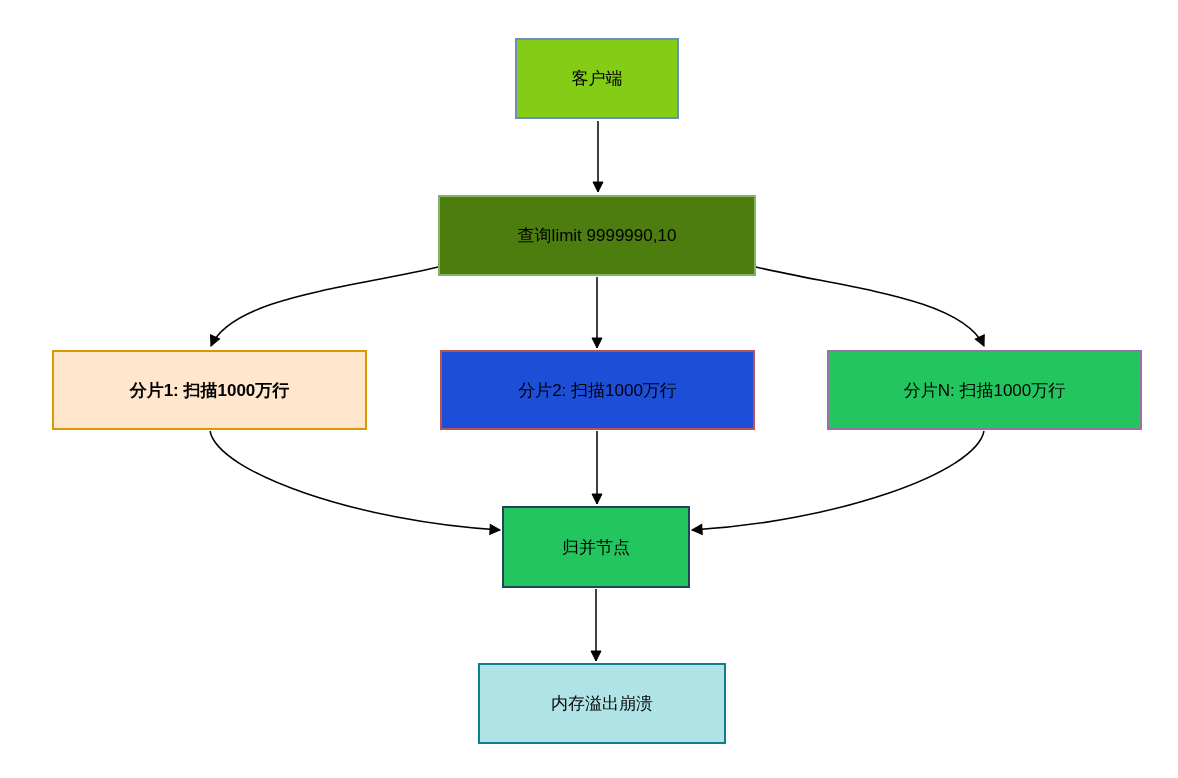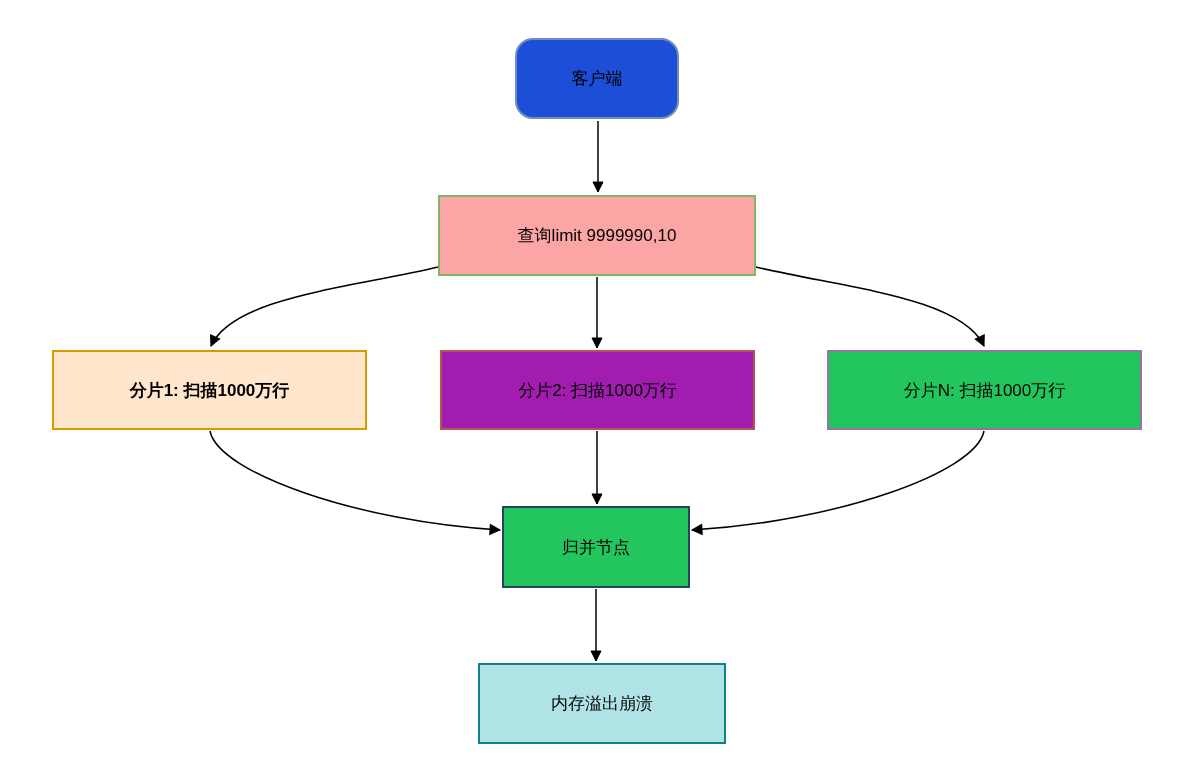--- a/index.html
+++ b/index.html
@@ -66,33 +66,33 @@
     <path class="edge" d="M 598 121 L 598 192" marker-end="url(#arrow)"></path>
     <path class="edge" d="M 438 267 C 350 288, 233 297, 211 346" marker-end="url(#arrow)"></path>
     <path class="edge" d="M 597 277 L 597 348" marker-end="url(#arrow)"></path>
     <path class="edge" d="M 756 267 C 844 288, 961 297, 984 346" marker-end="url(#arrow)"></path>
     <path class="edge" d="M 210 431 C 218 473, 360 522, 500 530" marker-end="url(#arrow)"></path>
     <path class="edge" d="M 597 431 L 597 504" marker-end="url(#arrow)"></path>
     <path class="edge" d="M 984 431 C 976 473, 834 522, 692 530" marker-end="url(#arrow)"></path>
     <path class="edge" d="M 596 589 L 596 661" marker-end="url(#arrow)"></path>
   </svg>
 
-  <div class="node n-client" style="background-color: #1d4ed8; border-color: rgb(108, 142, 191); border-radius: 18px;">
+  <div class="node n-client" style="background-color: #84cc16; border-color: rgb(108, 142, 191);">
     <span class="label">客户端</span>
   </div>
 
-  <div class="node n-query" style="background-color: #fca5a5; border-color: rgb(130, 179, 102);">
+  <div class="node n-query" style="background-color: #4d7c0f; border-color: rgb(130, 179, 102);">
     <span class="label">查询limit 9999990,10</span>
   </div>
 
   <div class="node n-shard1" style="background-color: rgb(255, 230, 204); border-color: rgb(215, 155, 0);">
     <span class="label">分片1: 扫描1000万行</span>
   </div>
 
-  <div class="node n-shard2" style="background-color: #a21caf; border-color: rgb(184, 84, 80);">
+  <div class="node n-shard2" style="background-color: #1d4ed8; border-color: rgb(184, 84, 80);">
     <span class="label">分片2: 扫描1000万行</span>
   </div>
 
   <div class="node n-shardN" style="background-color: #22c55e; border-color: rgb(150, 115, 166);">
     <span class="label">分片N: 扫描1000万行</span>
   </div>
 
   <div class="node n-merge" style="background-color: #22c55e; border-color: rgb(35, 68, 93);">
     <span class="label">归并节点</span>
   </div>

